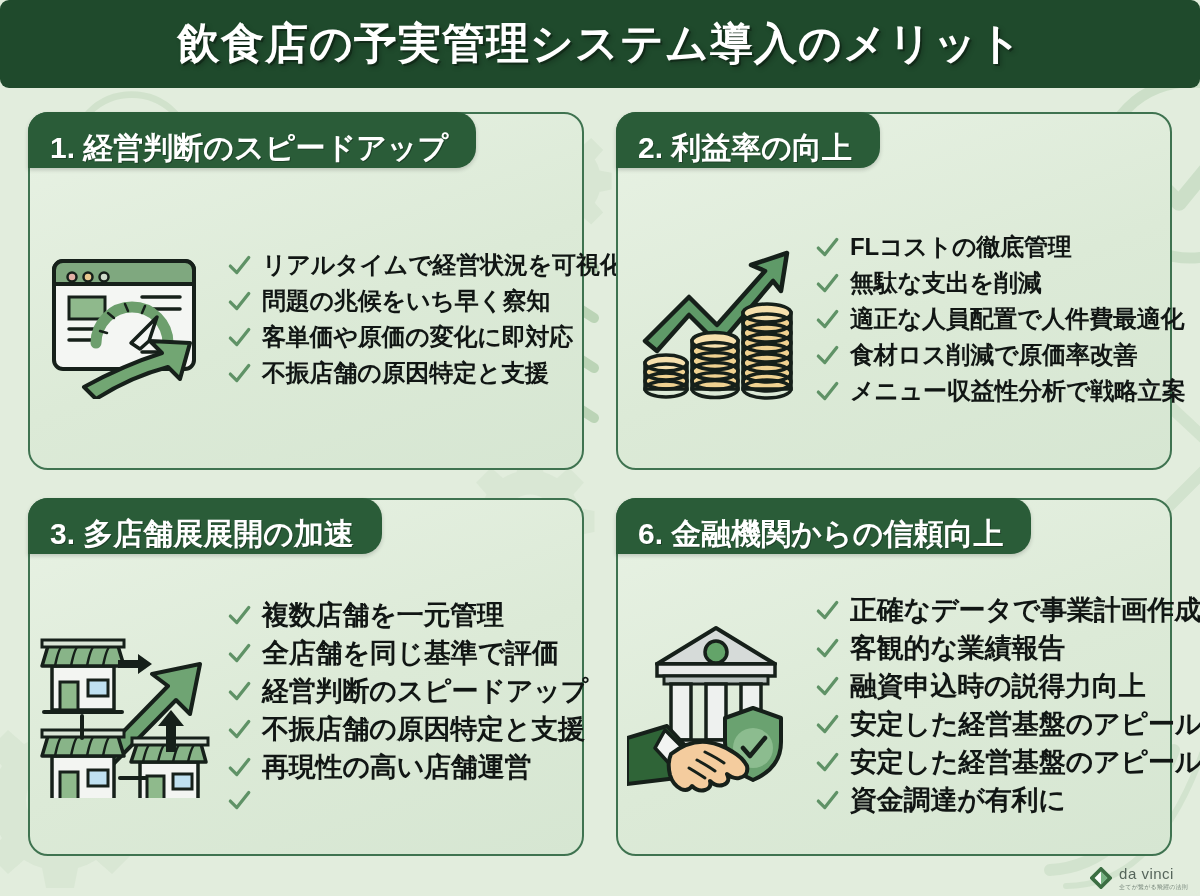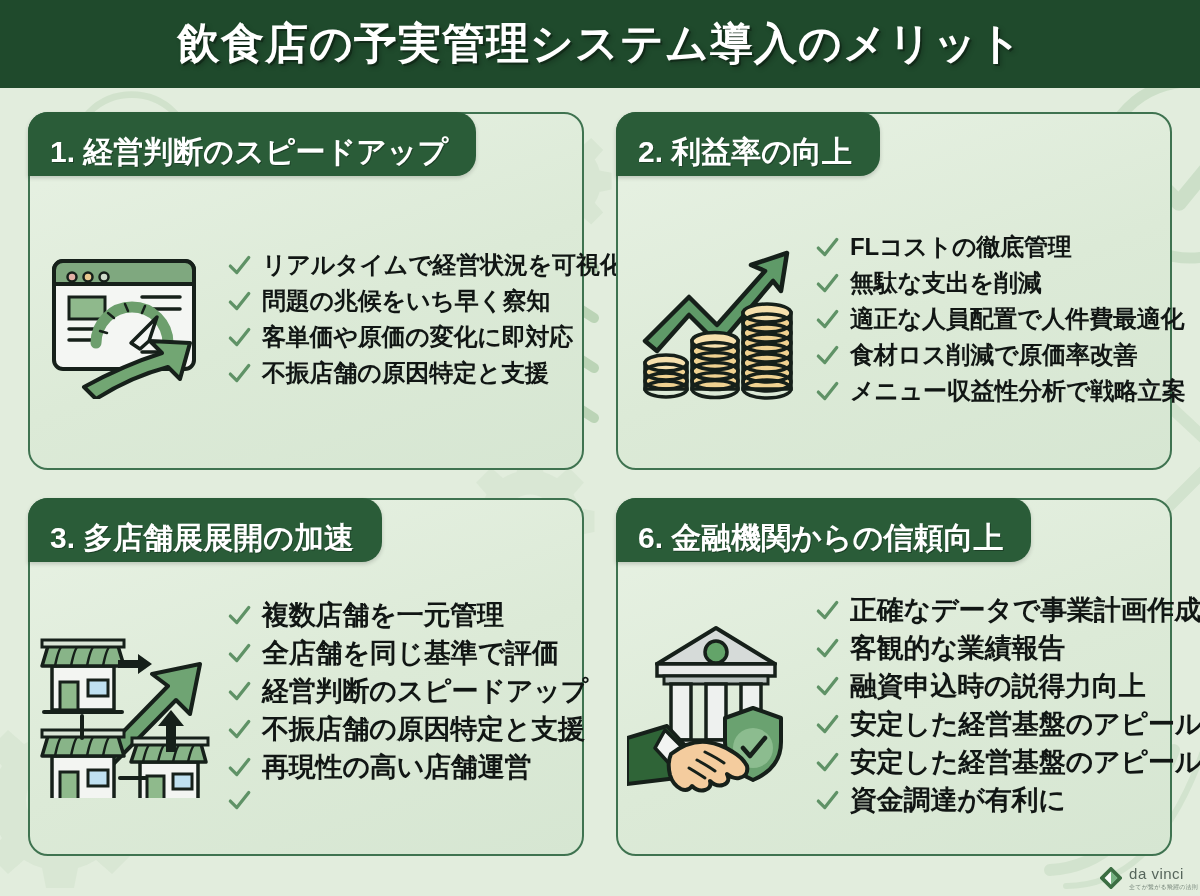--- a/index.html
+++ b/index.html
@@ -21,20 +21,21 @@
   .wm { position:absolute; opacity:.5; }
   .wm svg { display:block; }
 
   
   .header {
     position:absolute; top:0; left:0;
     width:1200px; height:88px;
     background:#1f4a2c;
     display:flex; align-items:center; justify-content:center;
     z-index:5;
+    border-radius:9px;
   }
   .header-title {
     color:#ffffff;
     font-size:43px;
     font-weight:bold;
     letter-spacing:1px;
     text-shadow:2px 2px 0 rgba(0,0,0,.30), 3px 3px 5px rgba(0,0,0,.25);
     white-space:nowrap;
   }
 
@@ -54,21 +55,21 @@
     position:relative;
     border:2px solid #3f7350;
     border-radius:20px;
     background:linear-gradient(160deg,#e8f2e4 0%,#dcead7 55%,#d6e6d2 100%);
     overflow:visible;
   }
 
   .card-head {
     position:absolute;
     top:-2px; left:-2px;
-    height:64px;
+    height:56px;
     background:#2a5c38;
     border-radius:20px 20px 20px 0;
     display:flex; align-items:center;
     padding:16px 28px 0 22px;
     box-shadow:0 2px 4px rgba(0,0,0,.18);
     z-index:4;
   }
   .card-head-text {
     color:#fff;
     font-size:30px;
@@ -118,21 +119,21 @@
   }
 
   
   .card--c1 .li-text, .card--c2 .li-text { font-size:24px; }
   .card--c3 .li, .card--c4 .li { padding:1px 0; }
   .card--c3 .li-text, .card--c4 .li-text { font-size:27px; }
 
   
   .brand {
     position:absolute;
-    right:2px; bottom:6px;
+    right:12px; bottom:6px;
     display:flex; align-items:center; gap:7px;
     z-index:6;
     opacity:.92;
   }
   .brand-text { display:flex; flex-direction:column; line-height:1; }
   .brand-name { font-size:15px; color:#4a5a50; letter-spacing:.5px; }
   .brand-tag  { font-size:6px; color:#6d7d72; letter-spacing:.2px; margin-top:3px; }
 </style>
 </head>
 <body>

